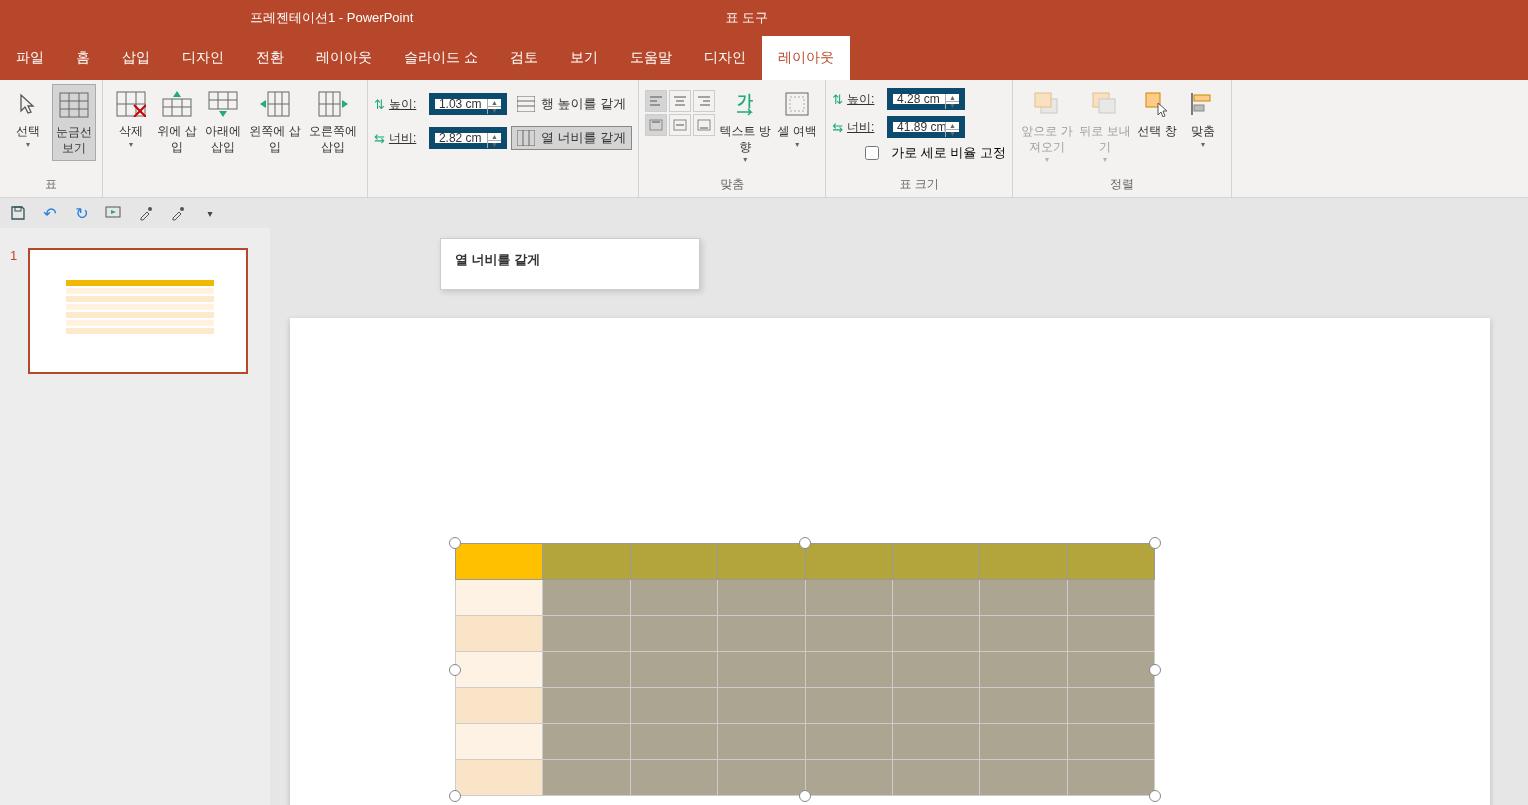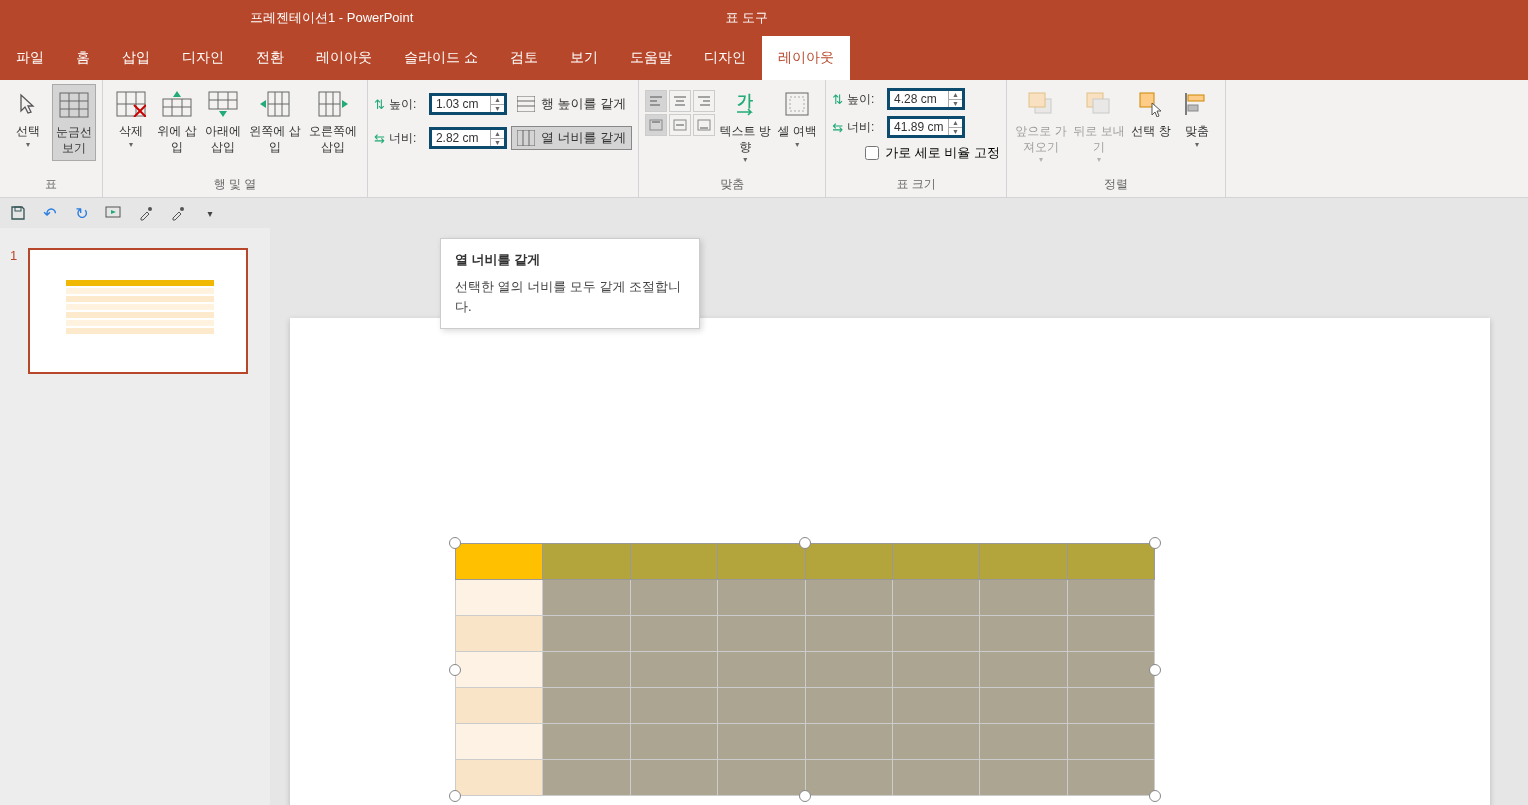--- a/index.html
+++ b/index.html
@@ -21,29 +21,29 @@
 .group-content { flex: 1; display: flex; align-items: flex-start; gap: 2px; }
 .group-label { text-align: center; font-size: 12px; color: #666; padding: 2px 0; }
 .btn-lg { width: 44px; display: flex; flex-direction: column; align-items: center; padding: 4px 2px; font-size: 12px; color: #333; cursor: pointer; text-align: center; line-height: 1.3; }
 .btn-lg.wide { width: 56px; }
 .btn-lg.active { background: #d4d4d4; border: 1px solid #aaa; }
 .btn-lg .icon { width: 32px; height: 32px; margin-bottom: 4px; display: flex; align-items: center; justify-content: center; }
 .btn-lg .caret { font-size: 8px; color: #666; }
 
 .stack { display: flex; flex-direction: column; gap: 2px; }
 .row { display: flex; align-items: center; gap: 4px; font-size: 12px; color: #333; }
-.field-label { min-width: 36px; }
-.spinner { width: 78px; height: 22px; border: 3px solid #0c4a6e; background: #fff; display: flex; align-items: center; padding: 0 4px; position: relative; }
+.field-label { min-width: 36px; text-decoration: underline; }
+.spinner { width: 78px; height: 22px; border: 6px solid #0c4a6e; background: #fff; display: flex; align-items: center; padding: 0 4px; position: relative; }
 .spinner .spin-btns { position: absolute; right: 0; top: 0; bottom: 0; width: 14px; display: flex; flex-direction: column; }
 .spinner .spin-btns div { flex: 1; border-left: 1px solid #ababab; display: flex; align-items: center; justify-content: center; font-size: 7px; color: #666; cursor: pointer; }
 .spinner .spin-btns div:first-child { border-bottom: 1px solid #ababab; }
 .btn-sm { padding: 3px 6px; display: flex; align-items: center; gap: 6px; font-size: 13px; cursor: pointer; }
 .btn-sm.active { background: #d4d4d4; border: 1px solid #888; padding: 2px 5px; }
 .btn-sm .mini-icon { width: 18px; height: 16px; }
-.checkbox-row { display: flex; align-items: center; gap: 6px; font-size: 13px; padding-left: 33px; }
+.checkbox-row { display: flex; align-items: center; gap: 12px; font-size: 13px; padding-left: 33px; }
 .checkbox-row input { width: 14px; height: 14px; }
 
 .align-grid { display: grid; grid-template-columns: repeat(3, 22px); gap: 2px; }
 .align-cell { width: 22px; height: 22px; border: 1px solid #ccc; display: flex; align-items: center; justify-content: center; cursor: pointer; }
 .align-cell.sel { background: #d4d4d4; }
 
 .disabled { opacity: 0.45; pointer-events: none; }
 
 .qat { height: 30px; background: #e6e6e6; display: flex; align-items: center; padding: 0 8px; gap: 12px; }
 .qat-btn { width: 20px; height: 20px; display: flex; align-items: center; justify-content: center; cursor: pointer; color: #444; }
@@ -190,21 +190,20 @@
               <rect x="1" y="1" width="21" height="24"></rect>
               <line x1="1" y1="13" x2="22" y2="13" stroke="#666"></line>
               <line x1="8" y1="1" x2="8" y2="25" stroke="#666"></line>
               <line x1="15" y1="1" x2="15" y2="25" stroke="#666"></line>
               <path d="M30 13 l-6 -4 v8 z" fill="#2a7"></path>
             </svg>
           </span>
         <span>오른쪽에 삽입</span>
       </div>
     </div>
-    <div class="group-label">행 및 열</div>
   </div>
 
 
   <div class="group">
     <div class="group-content">
       <div class="stack" style="justify-content:center; gap:10px; padding-top:8px;">
         <div class="row">
           <span style="color:#2a7;font-size:13px;">⇅</span>
           <span class="field-label">높이:</span>
           <div class="spinner">
@@ -443,21 +442,20 @@
           <div class="th-row alt"></div>
           <div class="th-row"></div>
         </div>
       </div>
     </div>
   </div>
 
   <div class="canvas-area">
     <div class="tooltip">
       <div class="tt-title">열 너비를 같게</div>
-      <div class="tt-body">선택한 열의 너비를 모두 같게 조절합니다.</div>
     </div>
 
     <div class="slide">
       <div class="sel-table">
         <table>
           <tbody>
               <tr>
                 <td></td>
                 <td></td>
                 <td></td>

